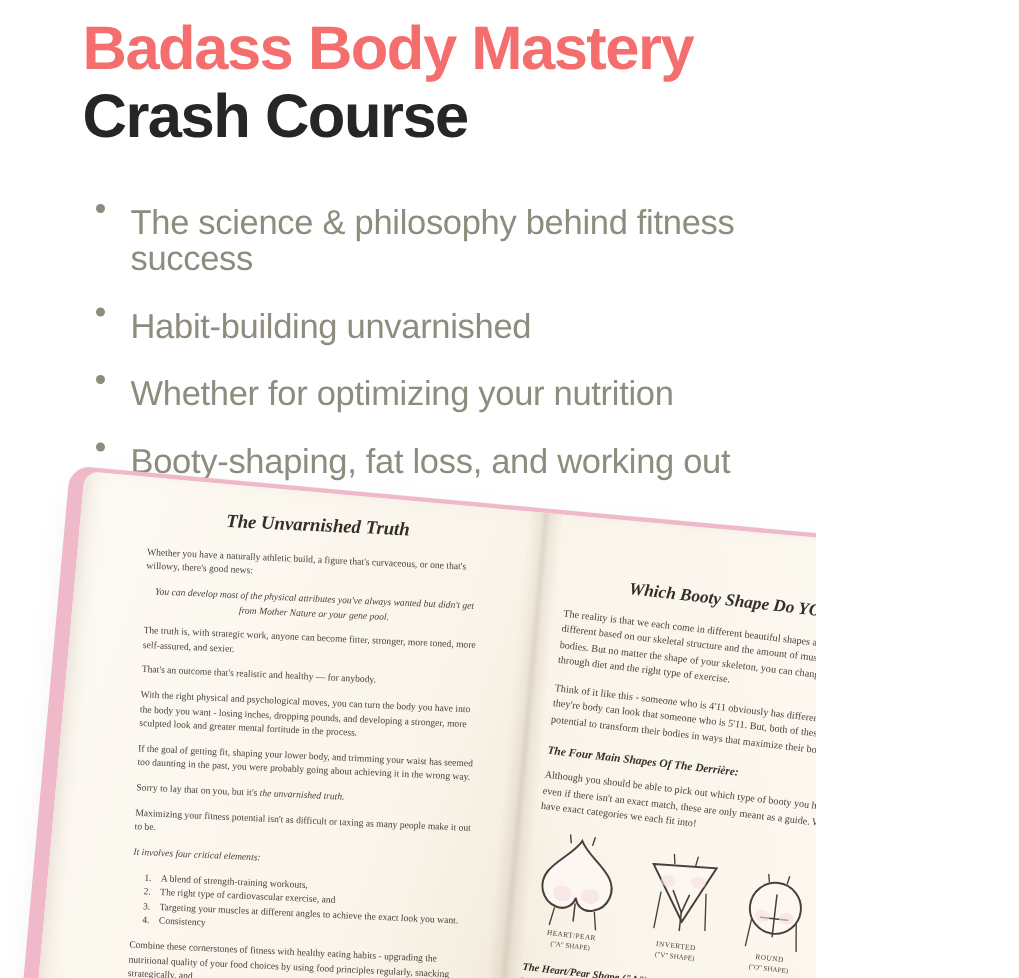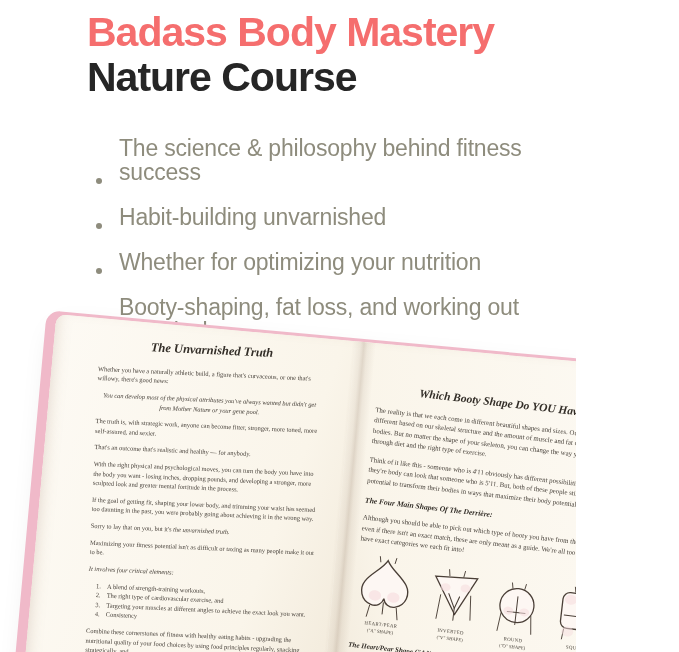--- a/index.html
+++ b/index.html
@@ -1,28 +1,28 @@
 <!DOCTYPE html>
 <html><head>
 <meta charset="utf-8">
 <style>
   html,body{margin:0;padding:0;}
   .canvas{
     position:relative;width:544px;height:652px;background:#ffffff;
-    overflow:hidden;font-family:"Liberation Sans",sans-serif;padding-left:32px;
+    overflow:hidden;font-family:"Liberation Sans",sans-serif;
   }
   
   .hero{padding:10px 0 0 55px;}
   .hero-line1{margin:0;font-size:41px;line-height:1.08;font-weight:700;
     letter-spacing:-1px;color:#F56E6E;}
   .hero-line2{margin:1px 0 0 0;font-size:41px;line-height:1.08;font-weight:700;
     letter-spacing:-1px;color:#262626;}
   
   .bullets{list-style:none;margin:36px 0 0 0;padding:0 0 0 64px;}
-  .bullets li{display:flex;align-items:flex-end;margin-bottom:21px;
+  .bullets li{display:flex;align-items:flex-start;margin-bottom:21px;
     font-size:23px;line-height:1.05;color:#8E8C7D;font-weight:500;letter-spacing:-0.2px;}
   .dot{width:6px;height:6px;border-radius:50%;background:#8E8C7D;margin-right:17px;flex:none;}
   
   .photo{position:absolute;left:0;top:295px;right:0;bottom:0;}
   .book{
     position:absolute;left:26px;top:43px;width:634px;height:430px;
     background:#F0B9C9;border-radius:14px 12px 12px 12px;
     transform:rotate(5.2deg);transform-origin:50% 50%;
     box-shadow:10px 16px 28px rgba(0,0,0,0.10);
   }
@@ -67,21 +67,21 @@
   .fig1{margin-top:0;} .fig2{margin-top:5px;} .fig3{margin-top:12px;} .fig4{margin-top:9px;}
   .caption{margin-top:2px;}
 </style>
 </head>
 <body>
 
 <div class="canvas">
 
   <div class="hero">
     <h1 class="hero-line1">Badass Body Mastery</h1>
-    <h2 class="hero-line2">Nature Course</h2>
+    <h2 class="hero-line2">Crash Course</h2>
   </div>
 
   <ul class="bullets">
     <li>
       <span class="dot"></span>
       <span>The science &amp; philosophy behind fitness success</span>
     </li>
     <li>
       <span class="dot"></span>
       <span>Habit-building unvarnished</span>

